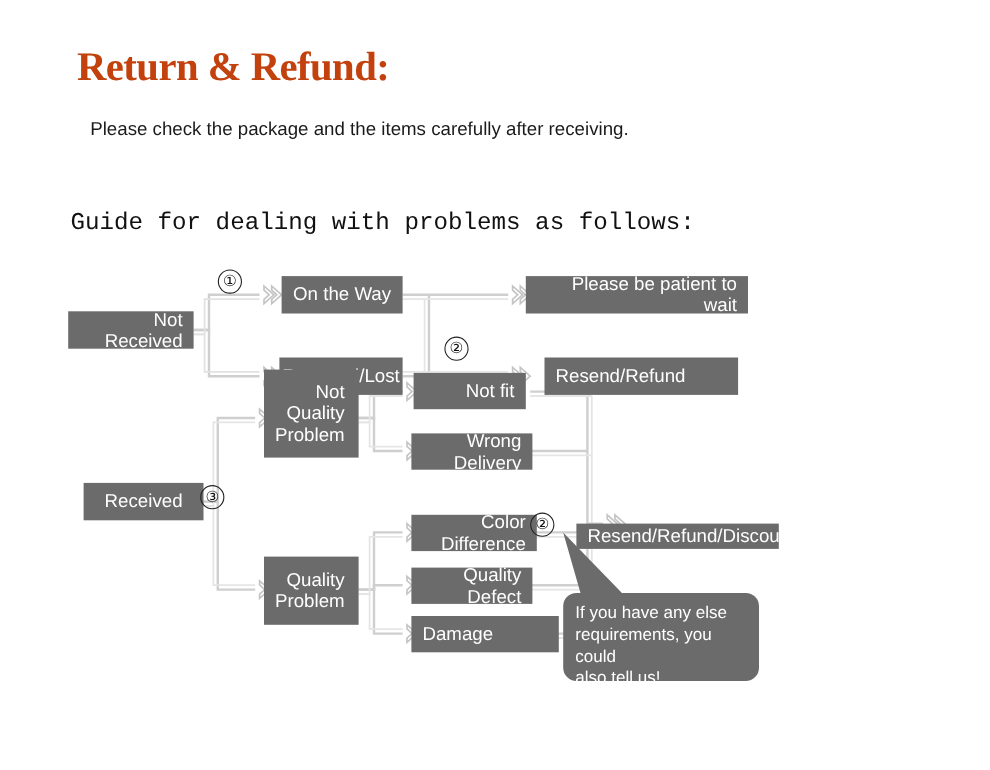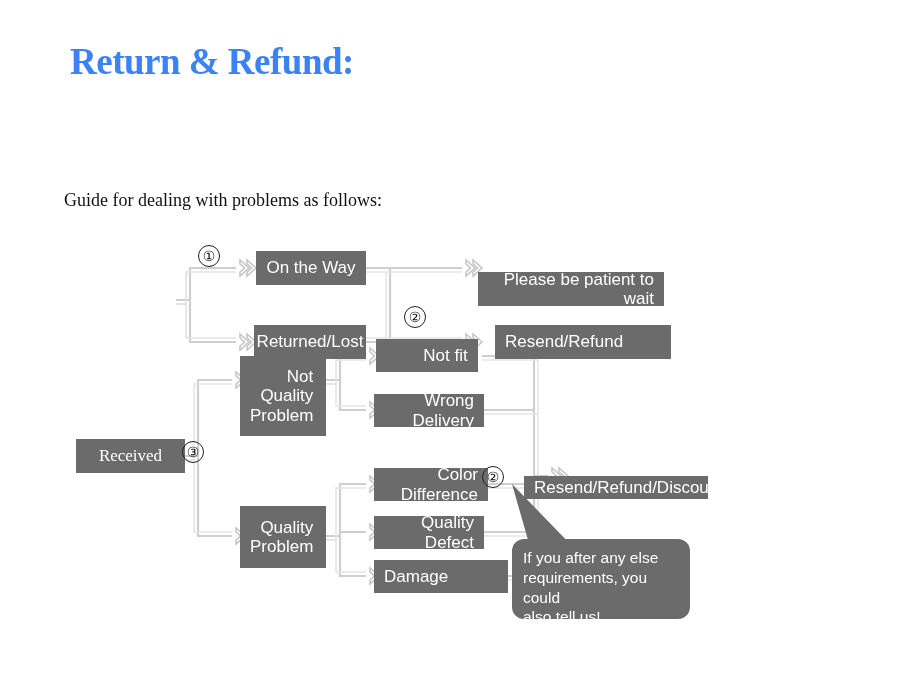--- a/index.html
+++ b/index.html
@@ -8,33 +8,33 @@
     font-family:"Liberation Sans", sans-serif;
     position:relative;overflow:hidden;
   }
   #page{position:relative;width:900px;height:700px;}
 
   
   .title{
     position:absolute;left:70px;top:40px;
     font-family:"Liberation Serif", serif;
     font-weight:bold;font-size:37px;letter-spacing:-0.5px;
-    color:#3b82f6;white-space:nowrap;text-align:right;
+    color:#c2410c;white-space:nowrap;text-align:right;
   }
   .lead{
     position:absolute;
     font-family:"Liberation Sans", sans-serif;
     font-size:17px;color:#1a1a1a;white-space:nowrap;
   }
   .lead.l1{left:82px;top:108px;}
   .lead.l2{left:82px;top:146px;}
   .guide{
     position:absolute;left:64px;top:190px;
-    font-family:Liberation Serif, serif;
-    font-size:18px;color:#111;white-space:nowrap;
+    font-family:Liberation Mono, monospace;
+    font-size:22px;color:#111;white-space:nowrap;
   }
 
   
   #flow{position:absolute;left:0;top:232px;width:900px;height:420px;}
   #wires{position:absolute;left:0;top:0;width:900px;height:420px;}
 
   
   .node{
     position:absolute;
     background:#6b6b6b;
@@ -80,20 +80,21 @@
     background:transparent;
     box-sizing:border-box;
   }
 </style>
 </head>
 <body>
 
 <div id="page">
 
   <div class="title">Return &amp; Refund:</div>
+  <div class="lead l1">Please check the package and the items carefully after receiving.</div>
   <div class="guide">Guide for dealing with problems as follows:</div>
 
   <div id="flow">
 
     <svg id="wires" viewBox="0 0 900 420">
       <defs>
 
         <g id="bkarrow">
           <path d="M0,-8 L9,0 L0,8 L0,4.2 L4.6,0 L0,-4.2 Z" fill="#ffffff" stroke="#c4c4c4" stroke-width="1.5"></path>
           <path d="M7,-8 L16,0 L7,8 L7,4.2 L11.6,0 L7,-4.2 Z" fill="#ffffff" stroke="#c4c4c4" stroke-width="1.5"></path>
@@ -155,42 +156,45 @@
         <use href="#bkarrow" x="236" y="304"></use>
         <use href="#bkarrow" x="370" y="124"></use>
         <use href="#bkarrow" x="370" y="178"></use>
         <use href="#bkarrow" x="370" y="252"></use>
         <use href="#bkarrow" x="370" y="300"></use>
         <use href="#bkarrow" x="370" y="344"></use>
         <use href="#bkarrow" x="552" y="244"></use>
       </g>
     </svg>
 
+    <div class="node center" style="left:62px;top:51px;width:114px;height:34px;">
+      <span class="txt">Not Received</span>
+    </div>
 
     <div class="node center" style="left:256px;top:19px;width:110px;height:34px;">
       <span class="txt">On the Way</span>
     </div>
 
     <div class="node center" style="left:254px;top:93px;width:112px;height:34px;">
       <span class="txt">Returned/Lost</span>
     </div>
 
-    <div class="node" style="left:478px;top:19px;width:186px;height:34px;margin-top:21px;">
+    <div class="node" style="left:478px;top:19px;width:202px;height:34px;">
       <span class="txt">Please be patient to wait</span>
     </div>
 
     <div class="node" style="left:495px;top:93px;width:176px;height:34px;">
       <span class="txt">Resend/Refund</span>
     </div>
 
-    <div class="node center" style="left:76px;top:207px;width:109px;height:34px;font-family:Liberation Serif, serif;">
+    <div class="node center" style="left:76px;top:207px;width:109px;height:34px;">
       <span class="txt">Received</span>
     </div>
 
-    <div class="node multi" style="left:240px;top:124px;width:86px;height:80px;">
+    <div class="node multi" style="left:240px;top:104px;width:86px;height:80px;">
       <span class="txt">Not
 Quality
 Problem</span>
     </div>
 
     <div class="node multi" style="left:240px;top:274px;width:86px;height:62px;">
       <span class="txt">Quality
 Problem</span>
     </div>
 
@@ -216,21 +220,21 @@
 
     <div class="node" style="left:524px;top:244px;width:184px;height:23px;">
       <span class="txt">Resend/Refund/Discount</span>
     </div>
 
     <svg style="position:absolute;left:498px;top:252px;width:120px;height:90px;overflow:visible;">
       <path d="M14,0 L78,66 L34,70 Z" fill="#6b6b6b"></path>
     </svg>
 
     <div class="bubble" style="left:512px;top:307px;width:178px;height:80px;">
-      <span class="txt">If you after any else
+      <span class="txt">If you have any else
 requirements, you could
 also tell us!</span>
     </div>
 
     <div class="step" style="left:198px;top:13px;">①</div>
     <div class="step" style="left:404px;top:74px;">②</div>
     <div class="step" style="left:182px;top:209px;">③</div>
     <div class="step" style="left:482px;top:234px;">②</div>
 
   </div>

